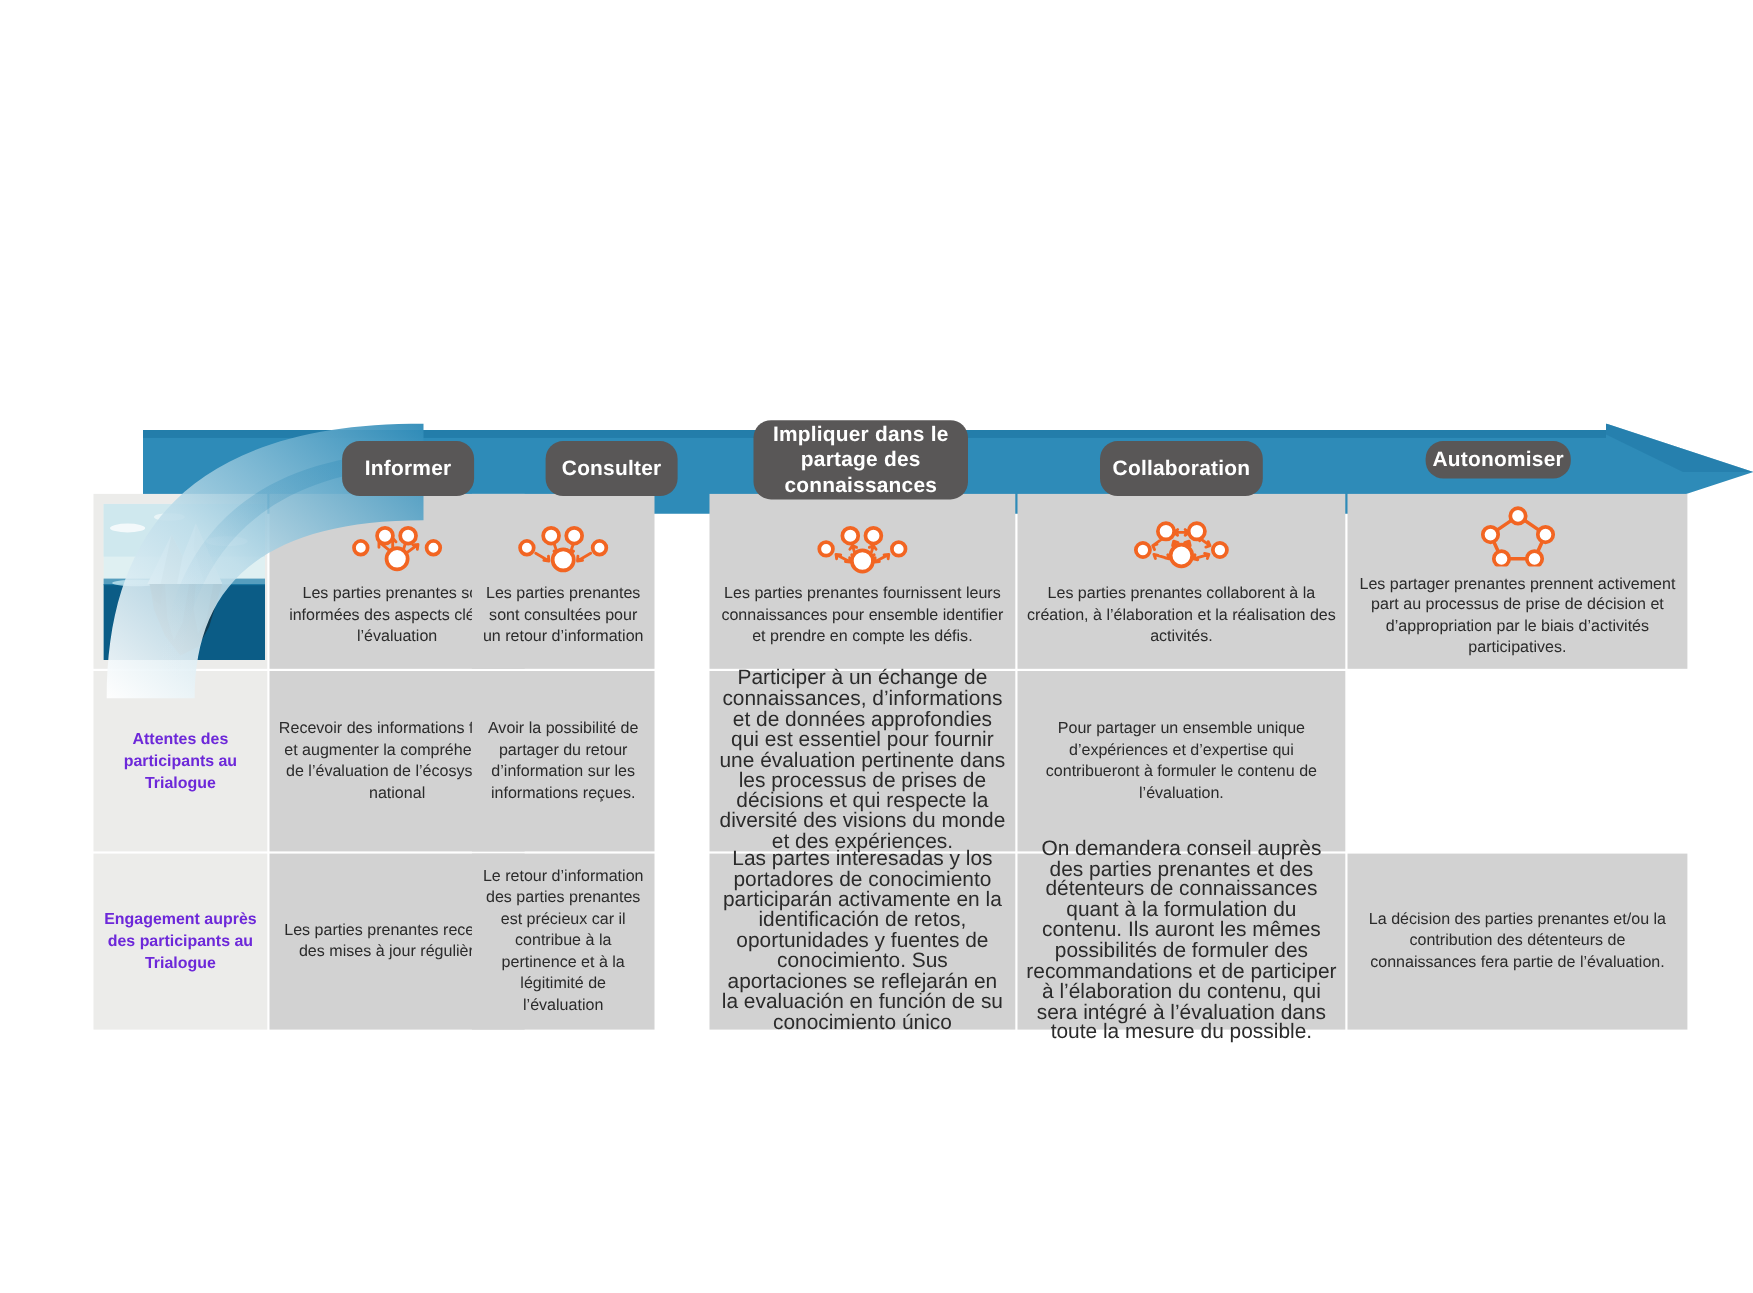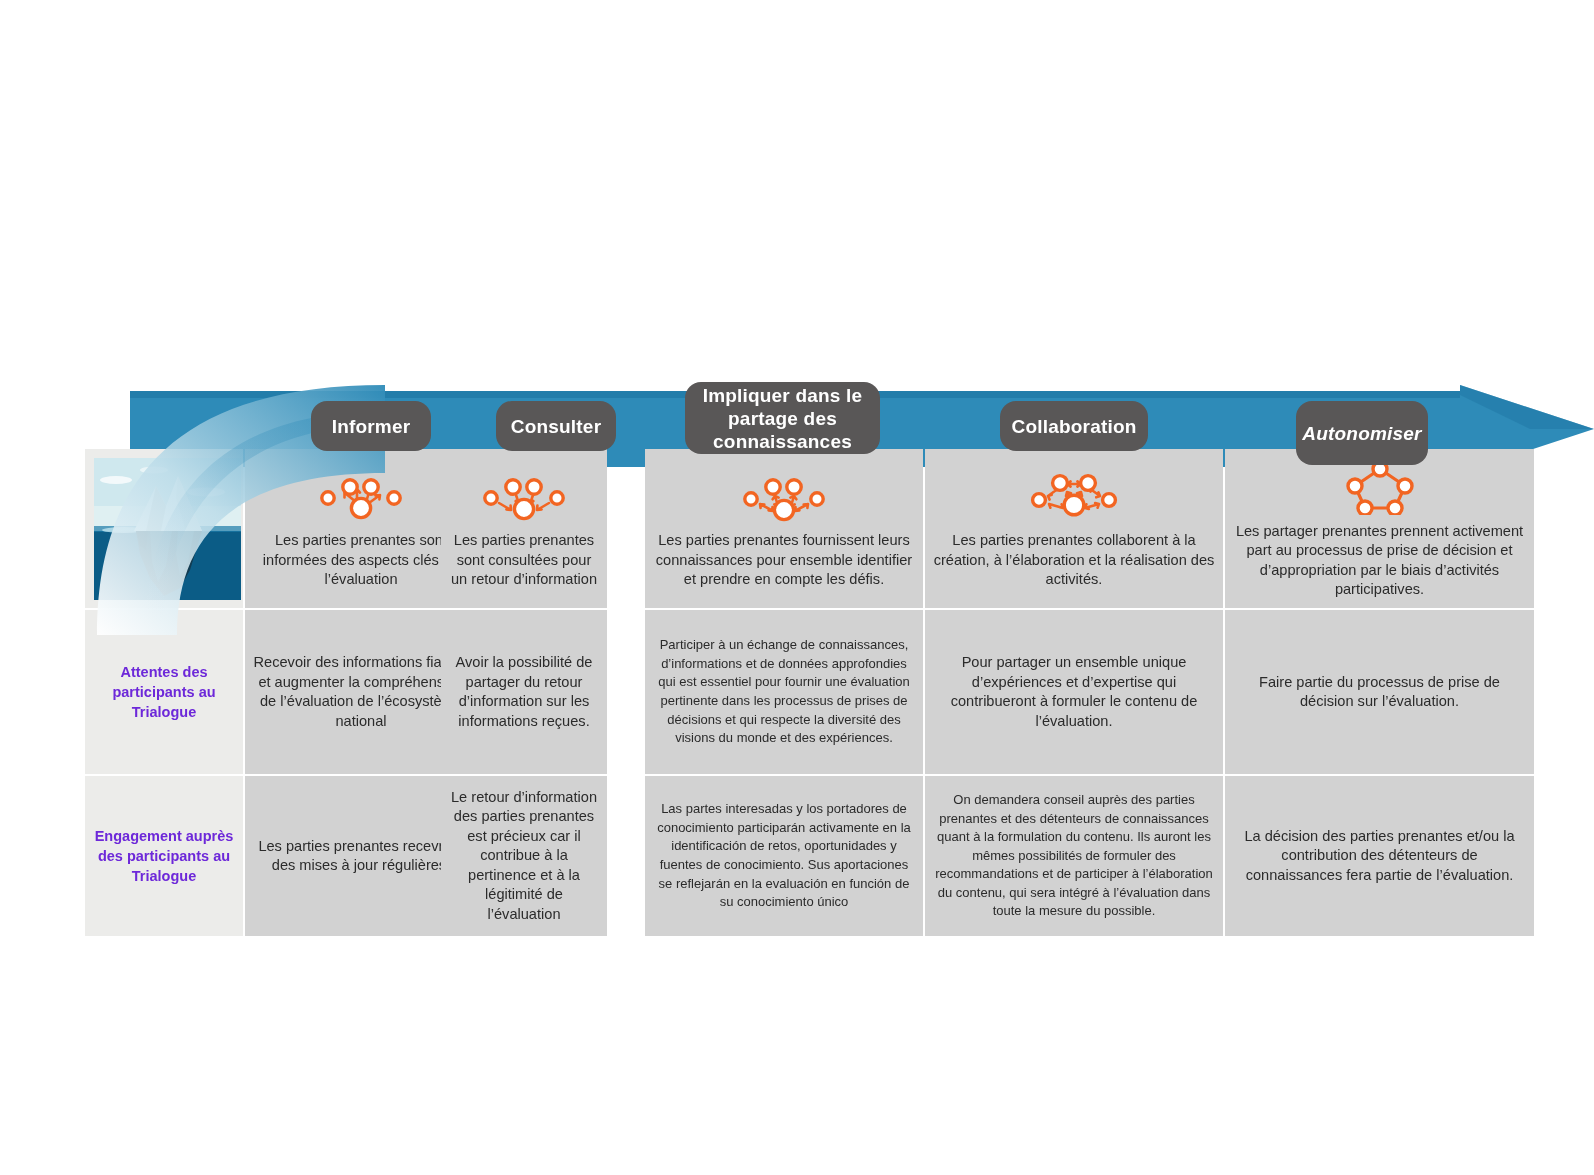--- a/index.html
+++ b/index.html
@@ -39,21 +39,21 @@
   }
   .c-label{background:#ececea;}
   .c-body{background:#d2d2d2;}
   .r1{top:0;height:159px;}
   .r2{top:161px;height:164px;}
   .r3{top:327px;height:160px;}
   .rowlabel{
     font-weight:bold;font-size:14.5px;line-height:20px;color:#6d28d9;
   }
   .celltext{font-size:14.6px;line-height:19.5px;color:#2b2b2b;}
-  .celltext.small{font-size:13px;line-height:18.6px;}
+  .celltext.small{font-size:19px;line-height:18.6px;}
   .icon-wrap{height:58px;display:flex;align-items:center;justify-content:center;margin-bottom:6px;}
   
   .iceberg{position:absolute;left:9px;top:9px;width:147px;height:142px;}
   
   #tail{position:absolute;left:85px;top:385px;width:340px;height:250px;z-index:5;pointer-events:none;}
 </style>
 </head>
 <body>
 
 <div id="arrow-band">
@@ -89,21 +89,21 @@
 </div>
 <div class="stage-pill" id="pill-1" style="left:496px;top:401px;width:120px;height:50px;">
   <span>Consulter</span>
 </div>
 <div class="stage-pill" id="pill-2" style="left:685px;top:382px;width:195px;height:72px;">
   <span>Impliquer dans le partage des connaissances</span>
 </div>
 <div class="stage-pill" id="pill-3" style="left:1000px;top:401px;width:148px;height:50px;">
   <span>Collaboration</span>
 </div>
-<div class="stage-pill" id="pill-4" style="left:1296px;top:401px;width:132px;height:64px;font-style:italic;">
+<div class="stage-pill" id="pill-4" style="left:1296px;top:401px;width:132px;height:34px;">
   <span>Autonomiser</span>
 </div>
 
 <div id="grid">
 
   <div class="col" style="left:0px;width:158px;">
     <div class="cell c-label r1">
       <svg class="iceberg" viewBox="0 0 147 142">
         <rect x="0" y="0" width="147" height="142" fill="#dff0f2"></rect>
         <rect x="0" y="0" width="147" height="48" fill="#cfe8ee"></rect>
@@ -152,21 +152,21 @@
       <div class="celltext">Les parties prenantes sont informées des aspects clés de l’évaluation</div>
     </div>
     <div class="cell c-body r2">
       <div class="celltext">Recevoir des informations fiables et augmenter la compréhension de l’évaluation de l’écosystème national</div>
     </div>
     <div class="cell c-body r3">
       <div class="celltext">Les parties prenantes recevront des mises à jour régulières.</div>
     </div>
   </div>
 
-  <div class="col" style="left:356px;width:166px;">
+  <div class="col" style="left:344px;width:166px;">
     <div class="cell c-body r1">
       <div class="icon-wrap">
         <svg width="94" height="52" viewBox="0 0 94 52">
           <g stroke="#f26522" stroke-width="2.6" fill="none" stroke-linecap="round">
             <path d="M22 33 L34 40 M34 40 l-4.6 -.6 M34 40 l-.4 -4.4"></path>
             <path d="M39 25 L42 34 M42 34 l-3.4 -3 M42 34 l2.2 -3.9"></path>
             <path d="M56 25 L53 34 M53 34 l3.4 -3 M53 34 l-2.2 -3.9"></path>
             <path d="M72 33 L60 40 M60 40 l4.6 -.6 M60 40 l.4 -4.4"></path>
           </g>
           <g fill="#ffffff" stroke="#f26522" stroke-width="3.4">
@@ -258,21 +258,18 @@
             <circle cx="35" cy="10" r="7"></circle>
             <circle cx="60" cy="27" r="7"></circle>
             <circle cx="50" cy="49" r="7"></circle>
             <circle cx="20" cy="49" r="7"></circle>
             <circle cx="10" cy="27" r="7"></circle>
           </g>
         </svg>
       </div>
       <div class="celltext">Les partager prenantes prennent activement part au processus de prise de décision et d’appropriation par le biais d’activités participatives.</div>
     </div>
-    <div class="cell c-body r2">
-      <div class="celltext">Faire partie du processus de prise de décision sur l’évaluation.</div>
-    </div>
     <div class="cell c-body r3">
       <div class="celltext">La décision des parties prenantes et/ou la contribution des détenteurs de connaissances fera partie de l’évaluation.</div>
     </div>
   </div>
 
 </div>
 
 </body></html>

